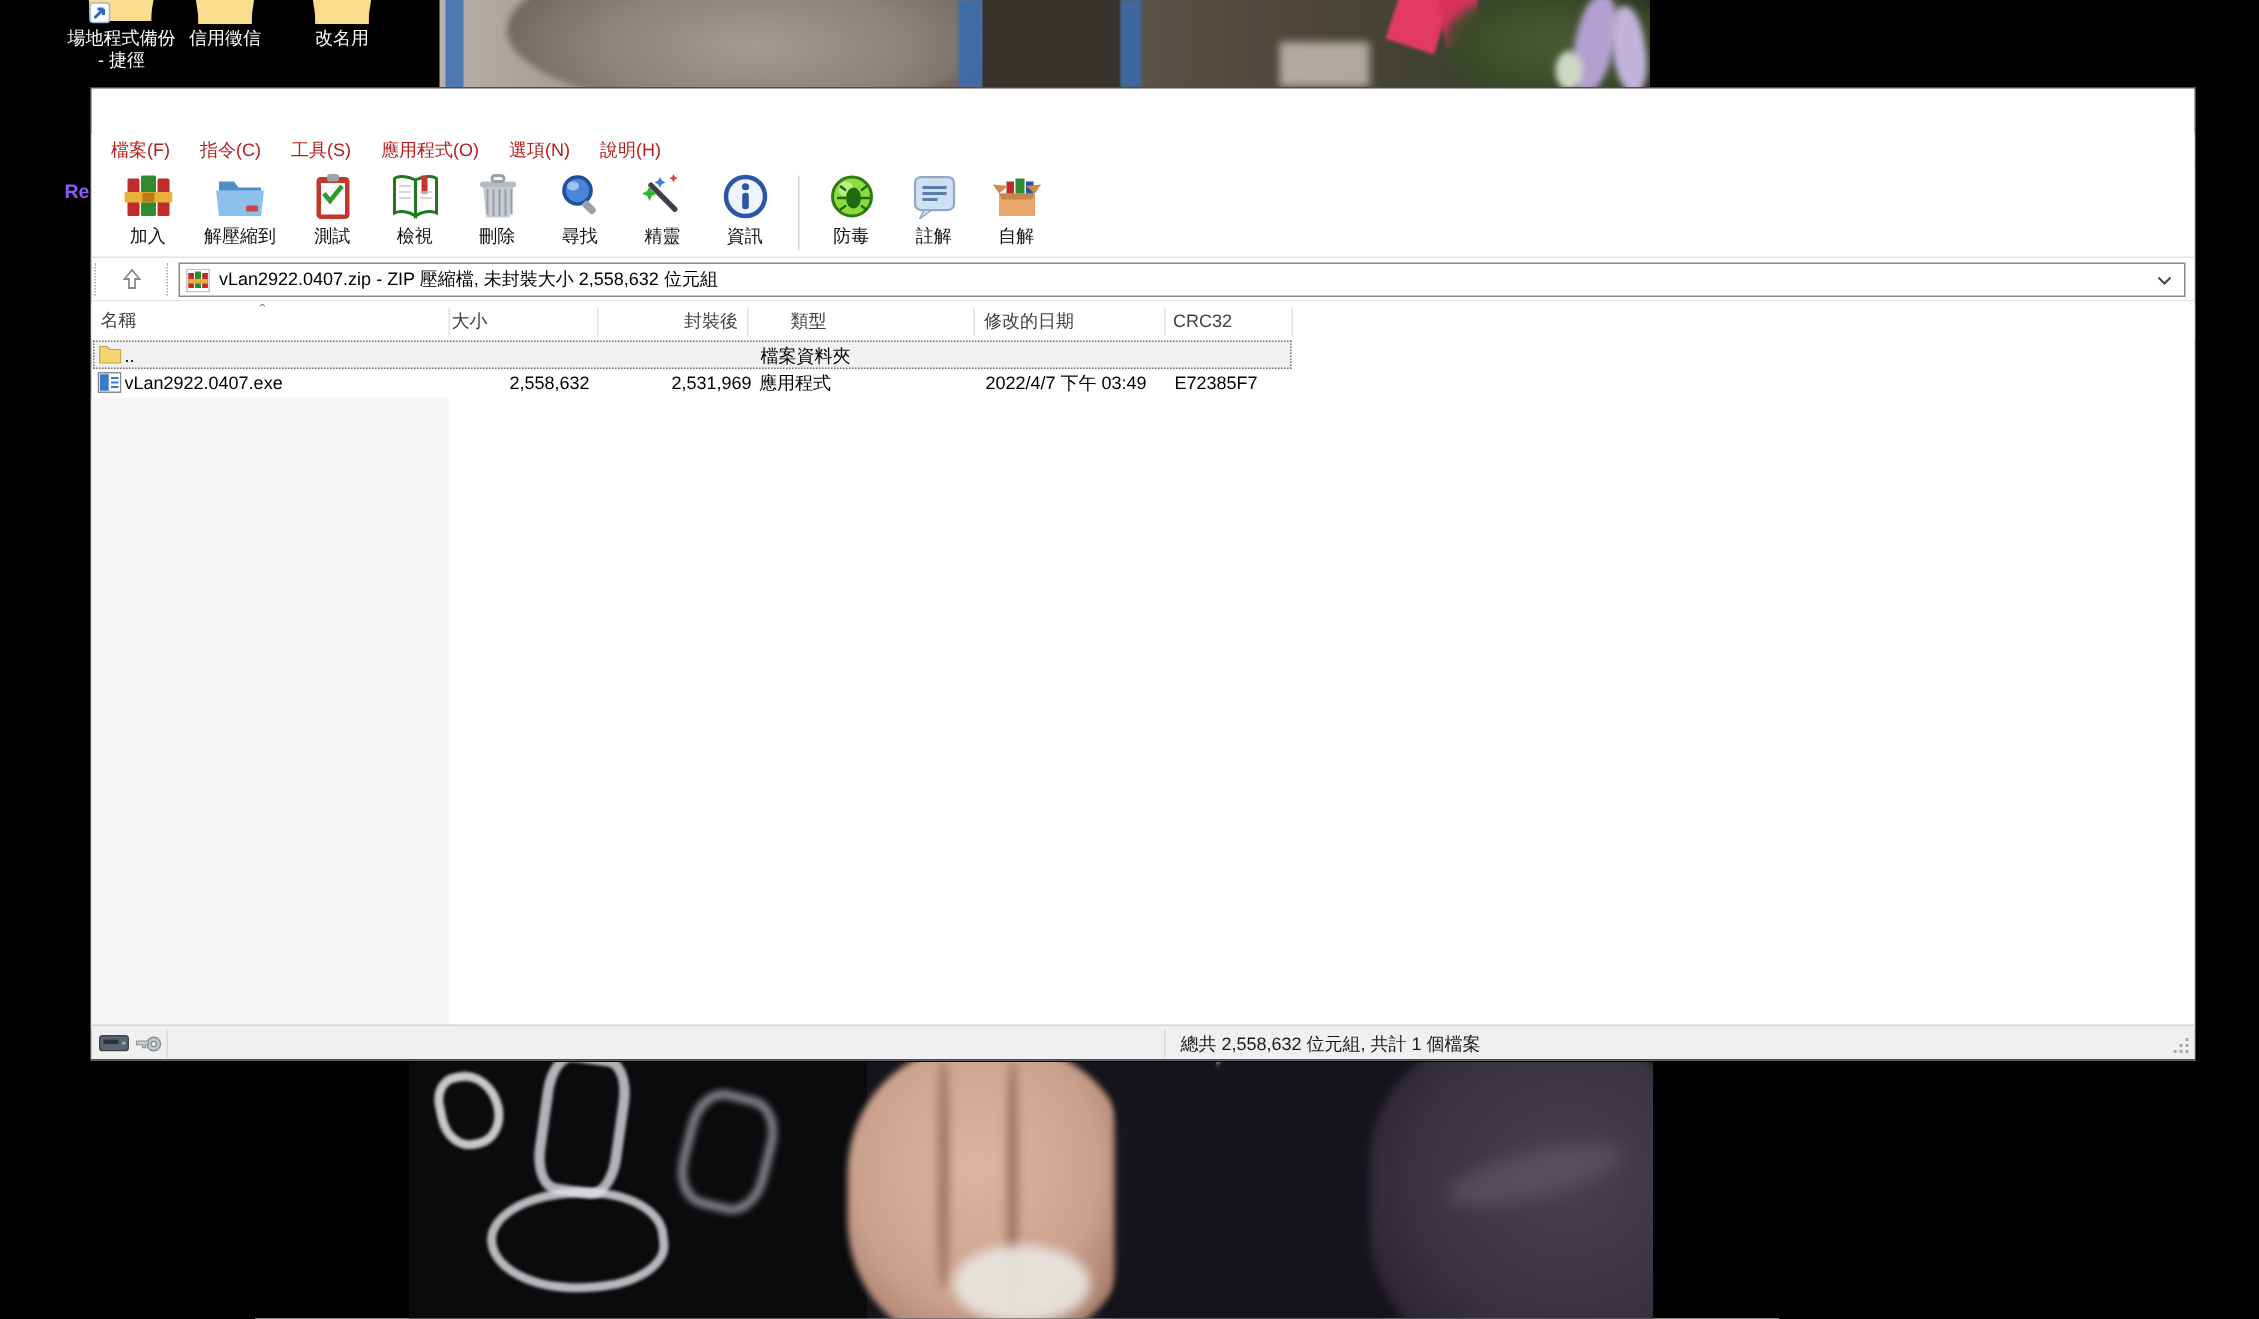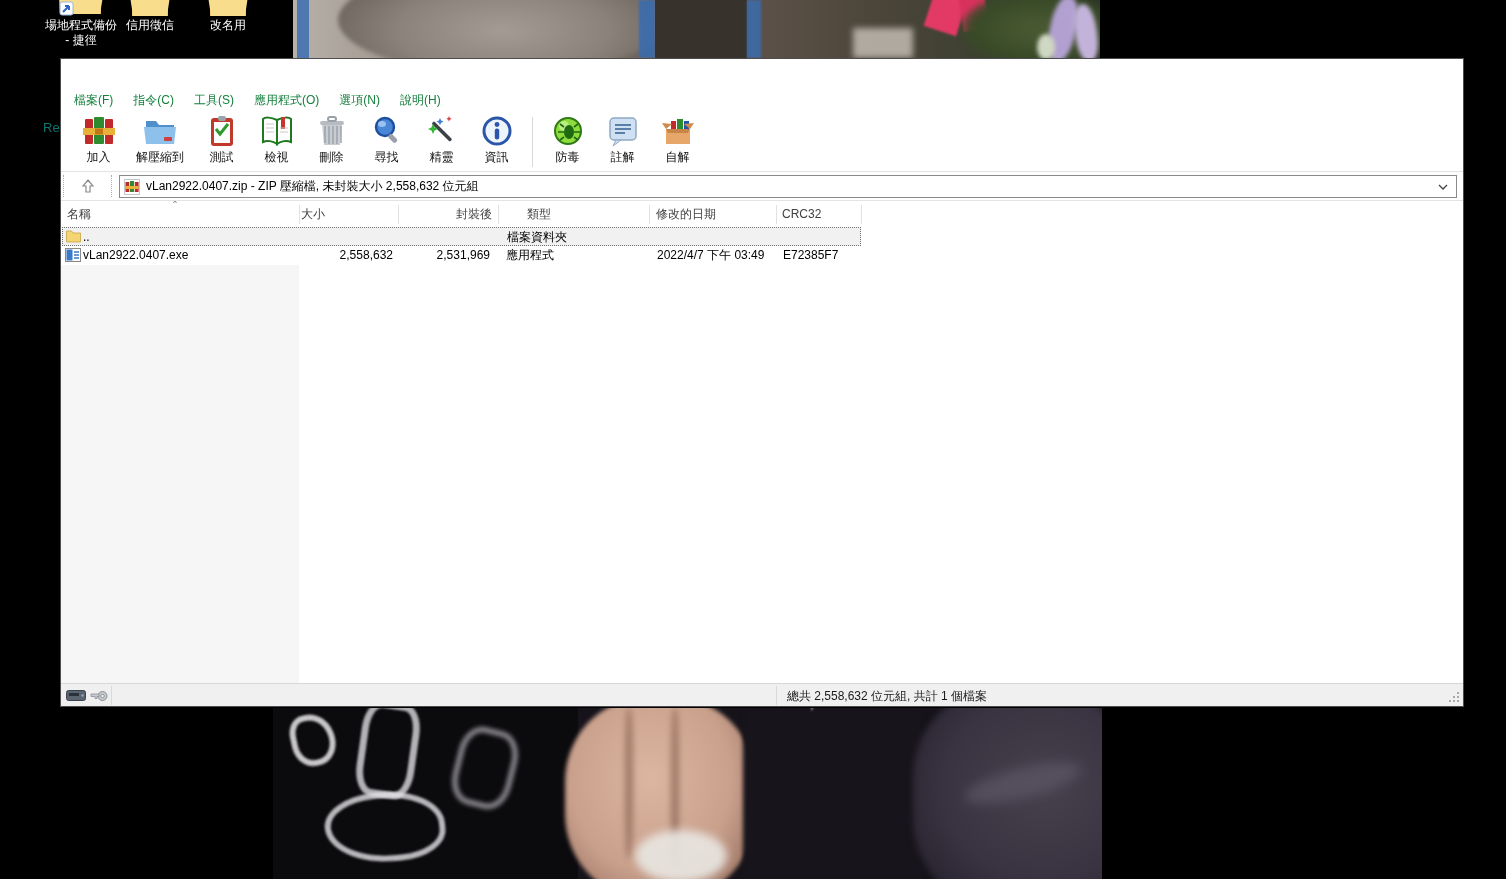--- a/index.html
+++ b/index.html
@@ -13,35 +13,35 @@
   
   .photo { position:absolute; overflow:hidden; }
   #photo-top { left:293px; top:0; width:807px; height:58px;
     background: linear-gradient(90deg,#b7b1aa 0%,#a79e95 10%,#756b62 38%,#5c5148 58%,#4c453a 72%,#39402e 88%,#2e3526 100%);
   }
   .blob { position:absolute; }
   
   .desk-icon { position:absolute; text-align:center; color:#fff; }
   .desk-icon .lbl { font-size:12px; line-height:15px; color:#fff;
     text-shadow: 1px 1px 2px #000, 0 0 3px #000; white-space:nowrap; }
-  .re-label { position:absolute; left:43px; top:120px; color:#0f766e; font-size:13px;
-    text-shadow:1px 1px 2px #000; z-index:1; }
+  .re-label { position:absolute; left:43px; top:120px; color:#8b5cf6; font-size:13px;
+    text-shadow:1px 1px 2px #000; z-index:1;font-weight:bold; }
   
   #win {
     position:absolute; left:60px; top:58px; width:1404px; height:649px;
     background:#fff; border:1px solid #4d4d4d; z-index:5;
     font-size:12px; color:#000;
   }
   #titlebar { position:absolute; left:0; top:0; width:100%; height:30px; background:#fff; }
   #title-text { position:absolute; left:37px; top:8px; font-size:12px; color:#000; white-space:nowrap; }
   .title-ico { position:absolute; left:14px; top:7px; }
   .winctl { position:absolute; top:0; width:45px; height:30px; display:flex; align-items:center; justify-content:center; }
   #btn-min { right:90px; } #btn-max { right:45px; } #btn-close { right:0; }
   #menubar { position:absolute; left:0; top:30px; width:100%; height:22px; background:#fff; display:flex; align-items:center; padding-left:3px; }
-  .menu-item { padding:0 10px; font-size:12px; line-height:22px; color:#15803d; white-space:nowrap; }
+  .menu-item { padding:0 10px; font-size:12px; line-height:22px; color:#b91c1c; white-space:nowrap; }
   #toolbar { position:absolute; left:0; top:52px; width:100%; height:61px; background:#fff;
     display:flex; align-items:flex-start; padding:4px 0 0 13px; border-bottom:1px solid #e3e3e3; }
   .tbtn { width:49px; min-width:49px; margin-right:6px; display:flex; flex-direction:column; align-items:center; }
   .tbtn.wide { width:62px; min-width:62px; }
   .tbtn svg { display:block; }
   .tbtn .tlbl { font-size:12px; color:#111; margin-top:2px; white-space:nowrap; }
   .tb-sep { width:1px; height:50px; background:#d8d8d8; margin:2px 10px 0 5px; }
   #addr-row { position:absolute; left:0; top:113px; width:100%; height:29px; background:#fff; border-bottom:1px solid #e3e3e3; }
   .grip-dots { position:absolute; top:3px; height:22px; width:0; border-left:1px dotted #ababab; }
   #up-btn { position:absolute; left:8px; top:2px; width:38px; height:24px; display:flex; align-items:center; justify-content:center; }
@@ -270,21 +270,21 @@
         <path d="M2 4 L6 8 L10 4" fill="none" stroke="#444" stroke-width="1.3"></path>
       </svg>
     </div>
   </div>
 
   <div id="list">
     <div id="name-col-band"></div>
 
     <div id="lv-header">
       <span class="sort-caret">ˆ</span>
-      <div class="hcol" style="left:6px;width:230px;">名稱</div>
+      <div class="hcol" style="left:6px;width:230px;font-family:Liberation Mono, monospace;">名稱</div>
       <div class="hsep" style="left:238px;"></div>
       <div class="hcol" style="left:240px;width:91px;">大小</div>
       <div class="hsep" style="left:337px;"></div>
       <div class="hcol" style="left:340px;width:91px;text-align:right;">封裝後</div>
       <div class="hsep" style="left:437px;"></div>
       <div class="hcol" style="left:466px;width:140px;">類型</div>
       <div class="hsep" style="left:588px;"></div>
       <div class="hcol" style="left:595px;width:115px;">修改的日期</div>
       <div class="hsep" style="left:715px;"></div>
       <div class="hcol" style="left:721px;width:75px;">CRC32</div>
@@ -300,21 +300,21 @@
     </div>
 
     <div class="lrow" id="row-exe">
       <svg class="fico" width="16" height="14" viewBox="0 0 16 14">
         <rect x="0.5" y="0.5" width="15" height="13" fill="#fff" stroke="#8a8a8a"></rect>
         <rect x="1.5" y="1.5" width="6" height="11" fill="#3a78c8"></rect>
         <path d="M9 4 h5 M9 7 h5 M9 10 h5" stroke="#3a78c8" stroke-width="1.4"></path>
       </svg>
       <span class="cell" style="left:21px;width:210px;">vLan2922.0407.exe</span>
       <span class="cell r" style="left:240px;width:91px;">2,558,632</span>
-      <span class="cell r" style="left:337px;width:91px;text-align:right;">2,531,969</span>
+      <span class="cell r" style="left:348px;width:91px;text-align:right;">2,531,969</span>
       <span class="cell" style="left:444px;width:140px;">應用程式</span>
       <span class="cell" style="left:595px;width:125px;">2022/4/7 下午 03:49</span>
       <span class="cell" style="left:721px;width:78px;">E72385F7</span>
     </div>
   </div>
 
   <div id="statusbar">
     <svg class="sb-ico" width="20" height="11" viewBox="0 0 20 11" style="left:5px;">
       <rect x="0.5" y="0.5" width="19" height="10" rx="2" fill="#5a6470" stroke="#3c444e"></rect>
       <rect x="3" y="3" width="10" height="3" fill="#2b3138"></rect>

